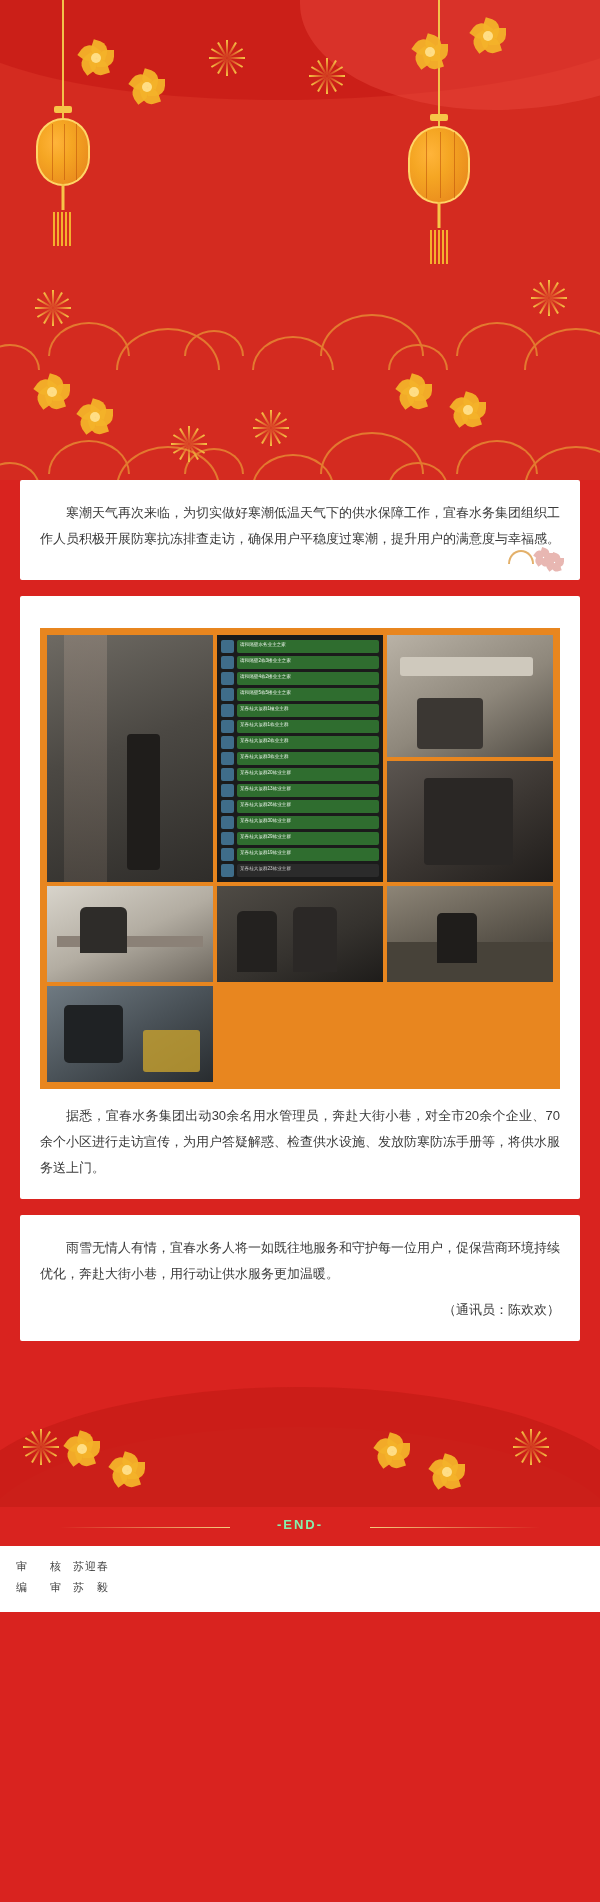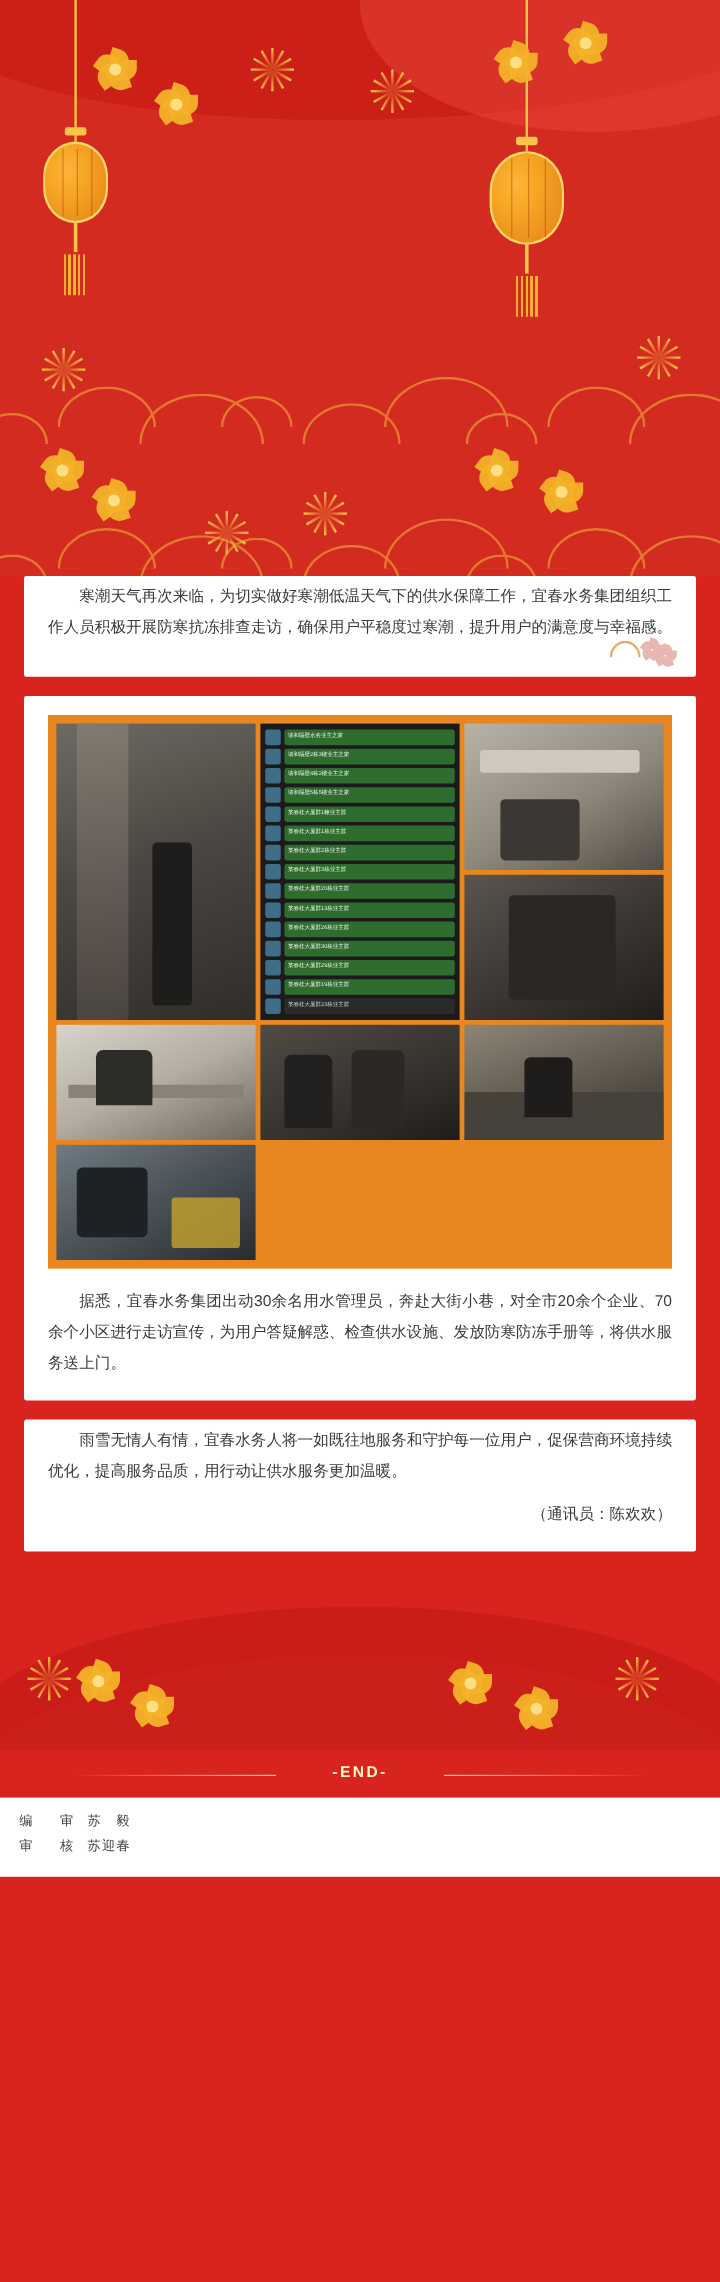--- a/index.html
+++ b/index.html
@@ -203,21 +203,21 @@
   }
 
   
   .content {
     position: relative;
     padding: 0 20px;
   }
   .card {
     background: #ffffff;
     border-radius: 2px;
-    padding: 4px 20px 18px 20px;
+    padding: 20px 20px 18px 20px;
     margin-bottom: 16px;
     position: relative;
   }
   .card p {
     margin: 0 0 10px 0;
     font-size: 13px;
     line-height: 2;
     color: #3a3a3a;
     text-align: justify;
     text-indent: 2em;
@@ -438,21 +438,21 @@
     width: 640px;
     height: 110px;
     background: #e8463a;
     border-radius: 50% 50% 0 0 / 100% 100% 0 0;
     opacity: .45;
   }
 
   .end-bar {
     position: relative;
     text-align: center;
-    color: #fef9c3;
+    color: #86efac;
     font-size: 13px;
     font-weight: bold;
     letter-spacing: 2px;
     padding: 10px 0 14px 0;
   }
   .end-bar:before, .end-bar:after {
     content: "";
     position: absolute;
     top: 50%;
     width: 170px;
@@ -771,21 +771,21 @@
         <div class="ph p-office" style="min-height:96px"></div>
         <div class="ph p-visit" style="min-height:96px"></div>
         <div class="ph p-outdoor" style="min-height:96px"></div>
         <div class="ph p-repair" style="min-height:96px"></div>
       </div>
 
       <p>据悉，宜春水务集团出动30余名用水管理员，奔赴大街小巷，对全市20余个企业、70余个小区进行走访宣传，为用户答疑解惑、检查供水设施、发放防寒防冻手册等，将供水服务送上门。</p>
     </div>
 
     <div class="card">
-      <p>雨雪无情人有情，宜春水务人将一如既往地服务和守护每一位用户，促保营商环境持续优化，提高服务品质，用行动让供水服务更加温暖。</p>
+      <p>雨雪无情人有情，宜春水务人将一如既往地服务和守护每一位用户，促保营商环境持续优化，奔赴大街小巷，用行动让供水服务更加温暖。</p>
       <p style="text-align:right;text-indent:0">（通讯员：陈欢欢）</p>
     </div>
 
     <div class="bottom-deco">
       <div class="bottom-wave2"></div>
       <div class="bottom-wave"></div>
       <div class="flower" style="left:60px;top:70px">
           <span class="p1"></span>
           <span class="p2"></span>
           <span class="p3"></span>
@@ -845,19 +845,19 @@
           <i style="transform: rotate(300deg);"></i>
           <i style="transform: rotate(330deg);"></i>
         </div>
     </div>
 
     <div class="end-bar">-END-</div>
   </div>
 
   <div class="credits">
     <div class="crow">
-      <span class="clabel">编　审</span><span>苏　毅</span>
+      <span class="clabel">审　核</span><span>苏迎春</span>
     </div>
     <div class="crow">
-      <span class="clabel">审　核</span><span>苏迎春</span>
+      <span class="clabel">编　审</span><span>苏　毅</span>
     </div>
   </div>
 </div>
 
 </body></html>

